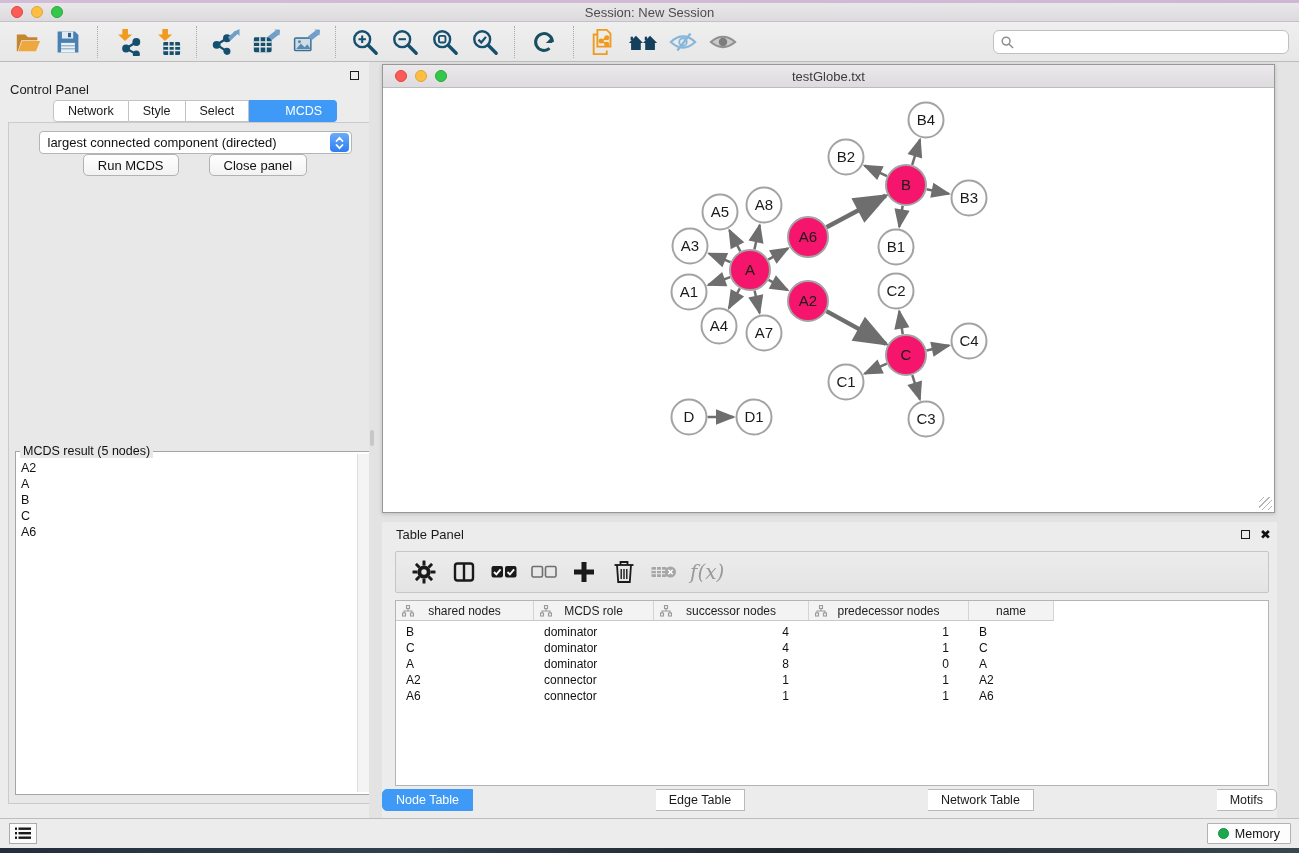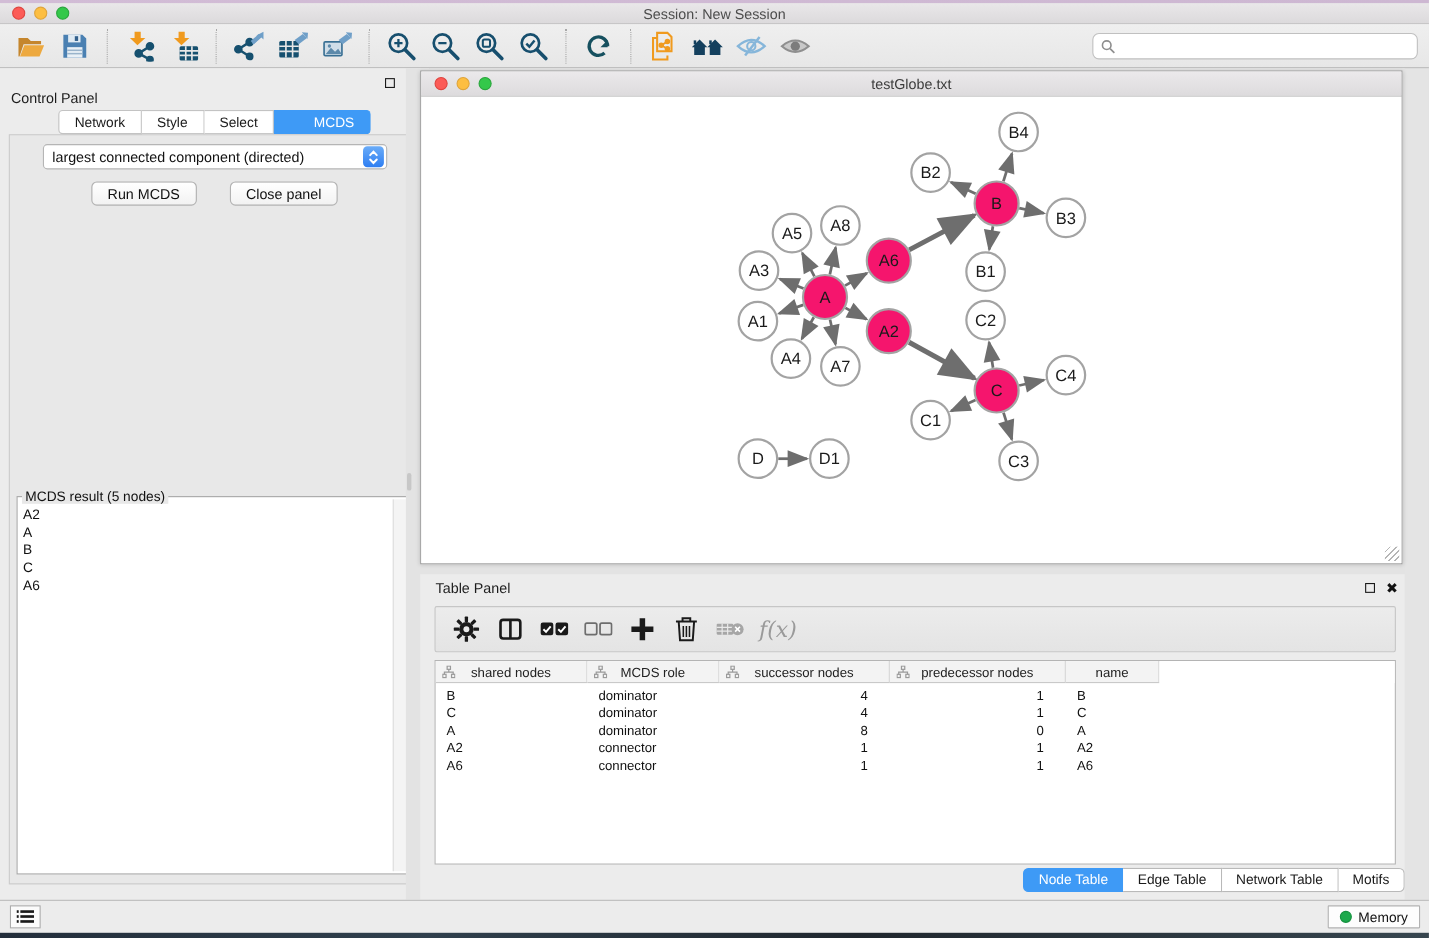--- a/index.html
+++ b/index.html
@@ -50,21 +50,21 @@
   .cp-inner { position:absolute; left:8px; right:8px; top:60px; bottom:14px;
               background:#e8e8e8; border:1px solid #cbcbcb; }
   .opt-label { text-align:center; margin-top:14px; font-size:13px; color:#111; }
   .combo { width:313px; height:23px; margin:8px auto 0; background:#fff; border:1px solid #b5b5b5;
            border-radius:4px; display:flex; align-items:center; position:relative; }
   .combo-value { flex:1; padding-left:8px; font-size:13px; color:#111; white-space:nowrap; overflow:hidden; }
   .combo-step { width:19px; height:19px; margin-right:2px; border-radius:4px;
                 background:linear-gradient(#6aacf8,#2e7ef2); display:flex; flex-direction:column;
                 align-items:center; justify-content:center; gap:1px; }
   .combo-step svg { display:block; }
-  .btn-row { display:flex; justify-content:center; gap:30px; margin-top:11px; }
+  .btn-row { display:flex; justify-content:center; gap:30px; }
   .mac-btn { height:22px; padding:0 14px; background:linear-gradient(#ffffff,#f2f2f2);
              border:1px solid #b2b2b2; border-radius:5px; font-size:13px; color:#111;
              display:flex; align-items:center; }
 
   .mcds-fieldset { position:absolute; left:6px; right:8px; top:328px; bottom:8px;
                    border:1px solid #a5a5a5; background:#fff; }
   .mcds-legend { position:absolute; top:-8px; left:4px; background:#e8e8e8; padding:0 3px;
                  font-size:12.5px; color:#111; }
   .mcds-list { position:absolute; inset:8px 16px 2px 2px; overflow:hidden; font-size:12.5px; }
   .mcds-item { line-height:16px; padding-left:3px; color:#111; }
@@ -103,21 +103,21 @@
           display:flex; align-items:center; justify-content:center; gap:5px;
           font-size:12px; color:#222; position:relative; }
   .nt-h .tree-ic { position:absolute; left:6px; top:4px; }
   .nt-h.filler { background:#fff; border-right:none; border-bottom:none; flex:1; }
   .c0{width:138px} .c1{width:120px} .c2{width:155px} .c3{width:160px} .c4{width:85px}
   .nt-row { display:flex; height:16px; font-size:12px; color:#111; }
   .nt-td { display:flex; align-items:center; padding:0 10px; }
   .nt-td.num { justify-content:flex-end; padding-right:20px; }
   .nt-body { padding-top:3px; }
 
-  .tp-tabs { position:absolute; left:0; right:0; top:267px; display:flex; justify-content:flex-end; }
+  .tp-tabs { position:absolute; left:0; right:0; top:267px; display:flex; justify-content:space-between; }
   .seg { height:22px; padding:0 13px; background:#fff; border:1px solid #b9b9b9; border-left:none;
          display:flex; align-items:center; font-size:12.5px; color:#1a1a1a; }
   .seg:first-child { border-left:1px solid #b9b9b9; border-radius:5px 0 0 5px; }
   .seg:last-child { border-radius:0 5px 5px 0; }
   .seg.active { background:#3e9af6; border-color:#3e9af6; color:#fff; }
 
   
   .statusbar { position:absolute; left:0; top:818px; width:1299px; height:30px;
                background:#ececec; border-top:1px solid #bdbdbd; }
   .list-btn { position:absolute; left:9px; top:4px; width:28px; height:21px; background:#fbfbfb;

